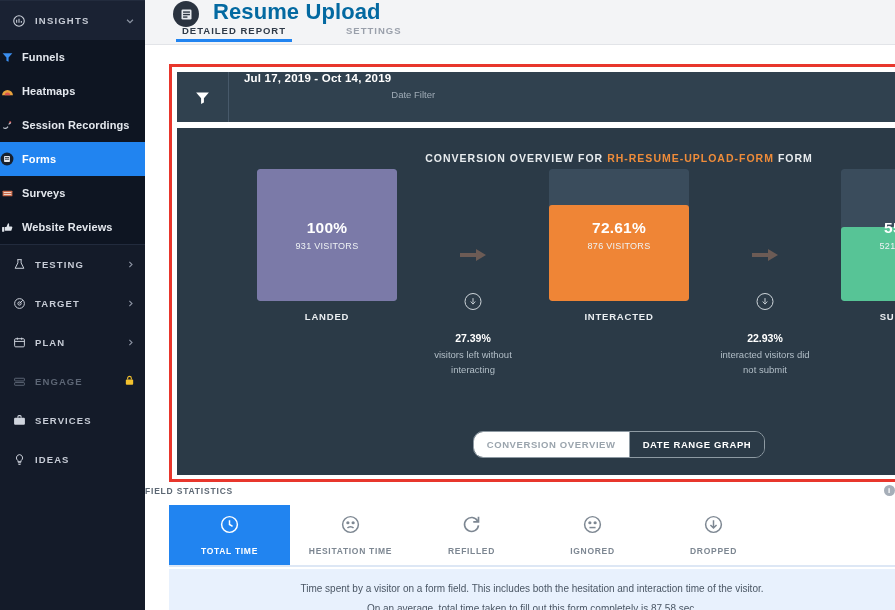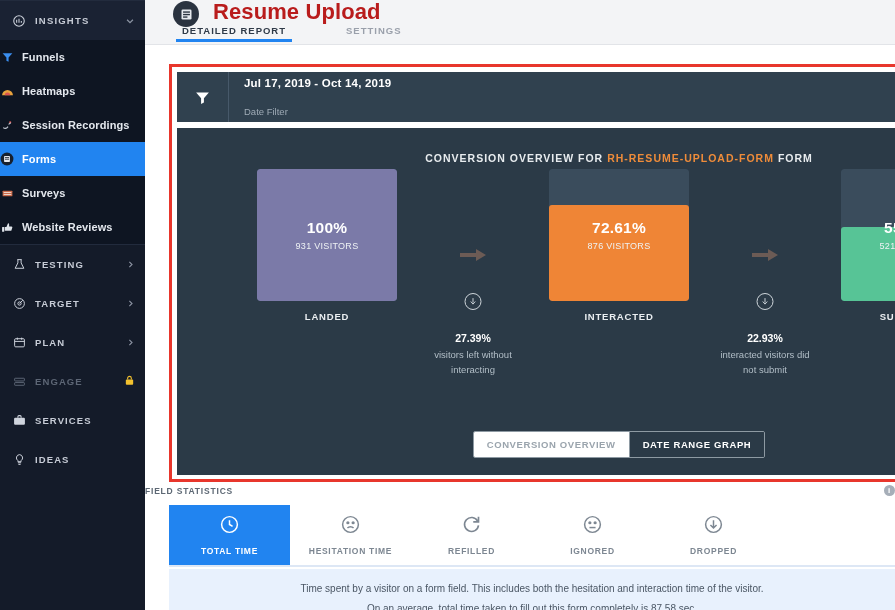--- a/index.html
+++ b/index.html
@@ -75,21 +75,21 @@
     padding-left: 28px;
   }
   .topbar-icon {
     width: 26px; height: 26px; border-radius: 50%;
     background: #2a3340;
     display: flex; align-items: center; justify-content: center;
     margin-right: 14px; margin-bottom: -4px;
     flex: 0 0 26px;
   }
   .page-title {
-    font-size: 22px; font-weight: bold; color: #b91c1c;
+    font-size: 22px; font-weight: bold; color: #0369a1;
     line-height: 23px;
     letter-spacing: .1px;
   }
   .tabs {
     height: 22px;
     background: #f3f4f6;
     display: flex; align-items: center;
     padding-left: 31px;
     border-bottom: 1px solid #e2e4e8;
   }
@@ -121,21 +121,21 @@
     background: #30414f;
     display: flex; align-items: stretch;
     position: relative;
   }
   .filter-ico-cell {
     width: 52px; flex: 0 0 52px;
     display: flex; align-items: center; justify-content: center;
     border-right: 1px solid #47596a;
     color: #ffffff;
   }
-  .filter-text { display: flex; flex-direction: column; justify-content: center; padding-left: 15px; }
+  .filter-text { display: flex; flex-direction: row; justify-content: center; padding-left: 15px; }
   .filter-range { color: #ffffff; font-size: 11.5px; font-weight: bold; letter-spacing: .2px; }
   .filter-sub { color: #9fabb6; font-size: 9.5px; margin-top: 17px; }
 
   .panel {
     margin-top: 6px;
     height: 347px;
     background: #2b3a47;
     position: relative;
   }
   .panel-title {
@@ -210,21 +210,21 @@
   .drop-pct { color: #ffffff; font-size: 10.5px; font-weight: bold; }
   .drop-txt { color: #b2bec7; font-size: 9.5px; line-height: 15px; margin-top: 3px; }
 
   .toggles {
     position: absolute; left: 0; right: 0; bottom: 17px;
     display: flex; justify-content: center;
   }
   .toggle-grp {
     display: flex;
     border: 1px solid #8e9aa3;
-    border-radius: 2px;
+    border-radius: 10px;
     overflow: hidden;
   }
   .tg {
     font-size: 9.5px; font-weight: bold; letter-spacing: .6px;
     padding: 7px 13px;
   }
   .tg.off { background: #ffffff; color: #9aa4ad; }
   .tg.on  { background: #2b3a47; color: #ffffff; border-left: 1px solid #8e9aa3;}
 
   

